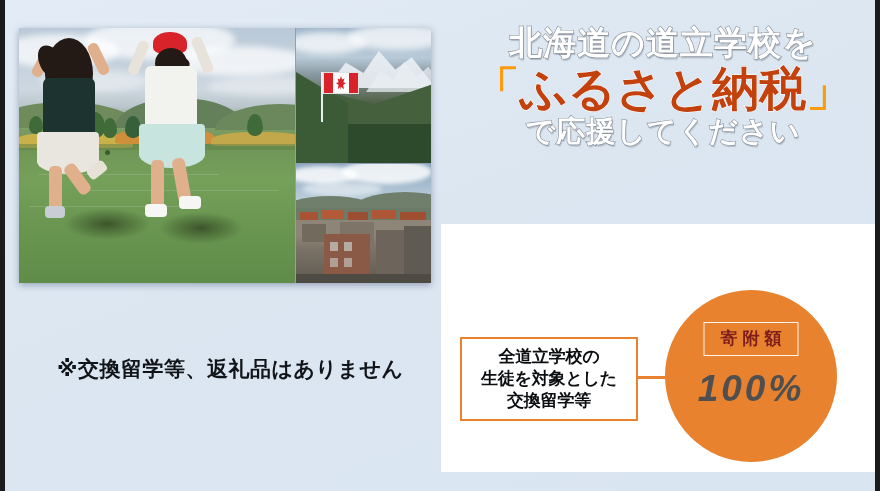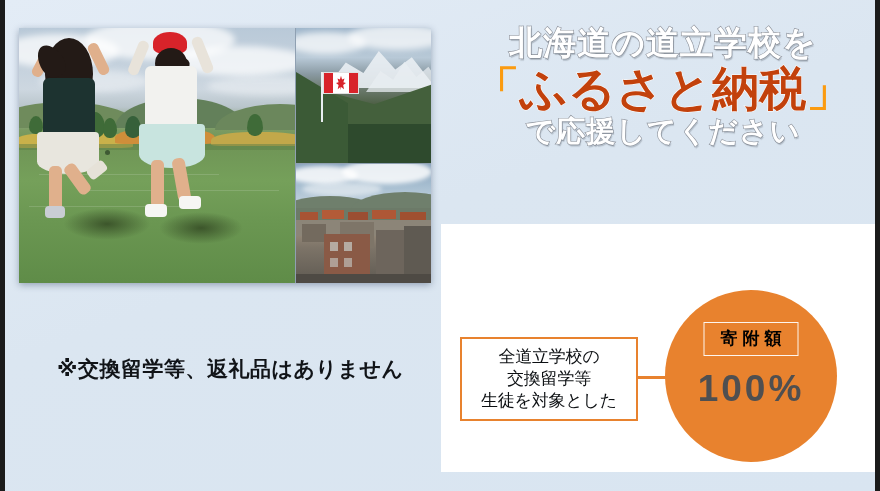--- a/index.html
+++ b/index.html
@@ -247,50 +247,51 @@
   }
   .circle-label {
     position: absolute;
     left: 50%;
     top: 32px;
     transform: translateX(-50%);
     border: 1.5px solid rgba(255,255,255,.92);
     padding: 4px 11px 5px;
     font-size: 17px;
     font-weight: bold;
-    color: #000000;
+    color: #7f1d1d;
     letter-spacing: 5px;
     text-indent: 5px;
     white-space: nowrap;
   }
   .circle-pct {
     position: absolute;
     left: 50%;
     top: 78px;
     transform: translateX(-50%);
     font-size: 37px;
     font-weight: bold;
+    font-style: italic;
     color: #4f4f50;
     letter-spacing: 3px;
     white-space: nowrap;
   }
 
   
   .desc-box {
     position: absolute;
     left: 19px;
     top: 113px;
     width: 178px;
     box-sizing: border-box;
     border: 2.6px solid #e8822e;
     background: #ffffff;
     padding: 7px 4px 8px;
     text-align: center;
     font-size: 17px;
-    font-weight: normal;
+    font-weight: bold;
     color: #0c0f12;
     line-height: 1.28;
     letter-spacing: -0.2px;
   }
   .connector {
     position: absolute;
     left: 197px;
     top: 152px;
     width: 30px;
     height: 2.6px;
@@ -417,17 +418,17 @@
 
     <div class="big-circle">
       <div class="circle-label">寄附額</div>
       <div class="circle-pct">100%</div>
     </div>
 
     <div class="connector"></div>
 
     <div class="desc-box">
       <div>全道立学校の</div>
+      <div>生徒を対象とした</div>
       <div>交換留学等</div>
-      <div>生徒を対象とした</div>
     </div>
   </div>
 </div>
 
 </body></html>

